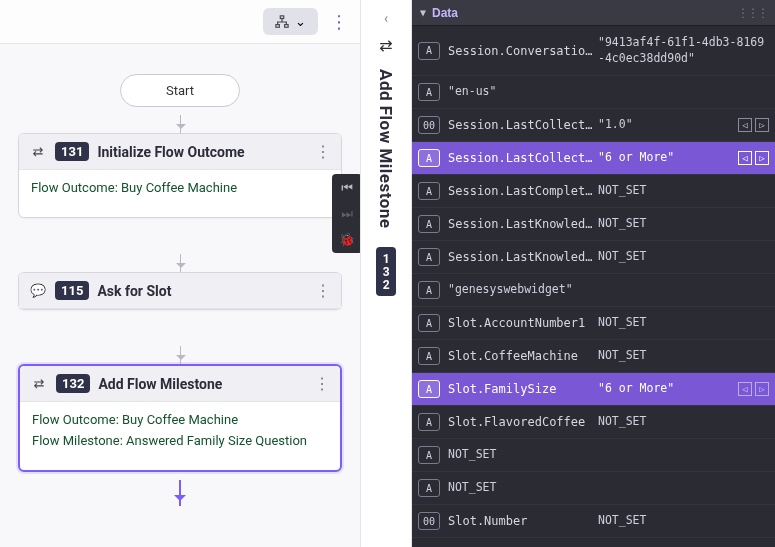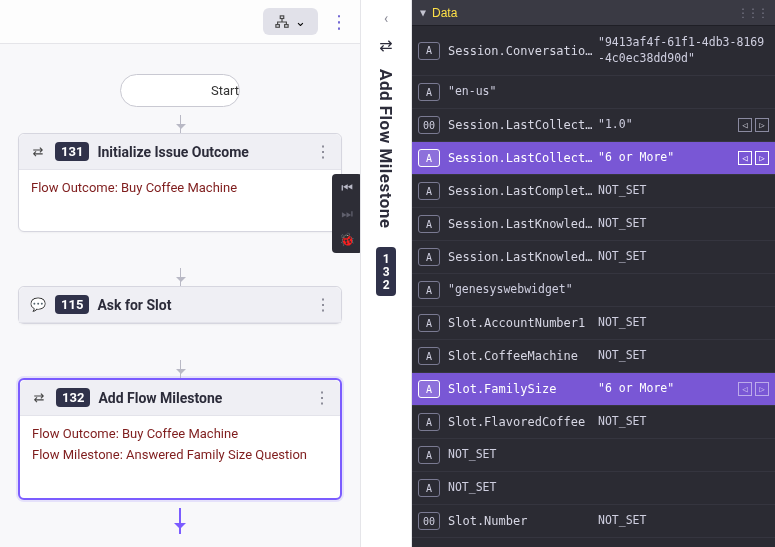--- a/index.html
+++ b/index.html
@@ -2,48 +2,48 @@
 <html><head>
 <meta charset="utf-8">
 <style>
 * { margin:0; padding:0; box-sizing:border-box; }
 body { font-family:-apple-system,BlinkMacSystemFont,"Segoe UI",Roboto,sans-serif; font-size:13px; color:#333; background:#f5f5f7; width:775px; height:547px; overflow:hidden; display:flex; }
 .left-pane { width:360px; height:100%; background:#f8f8fa; position:relative; overflow:hidden; }
 .toolbar { height:44px; display:flex; align-items:center; justify-content:flex-end; padding:0 8px; gap:8px; border-bottom:1px solid #e5e5e9; background:#fdfdfd; }
 .dropdown-btn { background:#e1e1e9; border:none; border-radius:6px; padding:6px 12px; display:flex; align-items:center; gap:6px; cursor:pointer; font-size:13px; }
 .more-btn { background:none; border:none; cursor:pointer; padding:4px; color:#6b5fd1; font-size:18px; }
 .canvas { position:relative; padding:14px 18px 0 18px; height:calc(100% - 44px); overflow:hidden; }
-.start-pill { margin:16px auto 8px auto; width:120px; border:1px solid #c9c9d2; border-radius:18px; background:#fff; text-align:right; padding:8px 0; font-size:13px; }
+.start-pill { margin:16px auto 8px auto; width:120px; border:1px solid #c9c9d2; border-radius:18px; background:#fff; text-align:center; padding:8px 0; font-size:13px; }
 .arrow-down { width:1px; height:18px; background:#b9b9c5; margin:0 auto; position:relative; }
 .arrow-down::after { content:""; position:absolute; bottom:-1px; left:-4px; border:5px solid transparent; border-top-color:#b9b9c5; }
 .card { border:1px solid #d6d6df; border-radius:6px; background:#fff; margin:0 0 8px 0; box-shadow:0 1px 2px rgba(0,0,0,0.04); }
 .card.selected { border:2px solid #7b5cff; box-shadow:0 0 0 2px rgba(123,92,255,0.15); }
 .card-head { display:flex; align-items:center; gap:8px; background:#efeff4; padding:8px 10px; border-bottom:1px solid #e3e3ea; border-radius:6px 6px 0 0; position:relative; }
 .card-head .icon { width:18px; text-align:center; color:#444; }
 .badge { background:#30324a; color:#fff; font-weight:700; font-size:13px; border-radius:4px; padding:2px 6px; }
 .card-title { font-weight:700; color:#2c2c3a; font-size:14px; }
 .card-menu { margin-left:auto; color:#7a7a88; cursor:pointer; font-size:16px; }
-.card-body { padding:10px 12px 30px 12px; font-size:13px; color:#7f1d1d; }
+.card-body { padding:10px 12px 16px 12px; font-size:13px; color:#14532d; }
 .card-body .line { margin-bottom:6px; white-space:nowrap; overflow:hidden; text-overflow:ellipsis; }
 .arrow-purple { width:2px; height:26px; background:#7b5cff; margin:0 auto; position:relative; }
 .arrow-purple::after { content:""; position:absolute; bottom:-1px; left:-5px; border:6px solid transparent; border-top-color:#7b5cff; }
 .debug-strip { position:absolute; top:130px; right:-2px; width:30px; background:#2d2d36; border-radius:4px; padding:6px 0; display:flex; flex-direction:column; align-items:center; gap:10px; }
 .debug-strip span { color:#b9b9c7; font-size:13px; }
 .debug-strip .bug { color:#d24a43; }
 
 .mid-pane { width:52px; height:100%; background:#fff; border-left:1px solid #e5e5e9; border-right:1px solid #e5e5e9; display:flex; flex-direction:column; align-items:center; padding-top:10px; gap:10px; }
 .mid-pane .collapse { color:#8a8a97; font-size:14px; cursor:pointer; }
 .mid-pane .shuffle { color:#2c2c3a; font-size:16px; }
 .vert-title { writing-mode:vertical-rl; text-orientation:mixed; font-weight:700; font-size:17px; color:#2c2c3a; margin-top:4px; letter-spacing:0.5px; }
 .vert-badge { background:#30324a; color:#fff; font-weight:700; font-size:12px; border-radius:4px; padding:5px 3px; margin-top:8px; writing-mode:vertical-rl; text-orientation:upright; letter-spacing:-1px; }
 
 .right-pane { flex:1; height:100%; background:#2b2b33; color:#ddd; display:flex; flex-direction:column; font-family:"SFMono-Regular",Consolas,monospace; font-size:12px; }
 .data-header { height:26px; background:#3a3a44; display:flex; align-items:center; padding:0 8px; gap:6px; border-bottom:1px solid #1f1f26; }
 .data-header .tri { color:#c4c4d0; font-size:10px; }
-.data-header .lbl { color:#fde047; font-size:12px; font-weight:400; font-family:-apple-system,sans-serif; }
+.data-header .lbl { color:#c4b5fd; font-size:12px; font-weight:700; font-family:-apple-system,sans-serif; }
 .data-header .grip { margin-left:auto; color:#7a7a88; letter-spacing:-2px; font-size:12px; }
 .data-list { flex:1; overflow:hidden; }
 .data-row { display:flex; align-items:center; height:33px; border-bottom:1px solid #35353f; padding:0 6px; }
 .data-row.tall { height:50px; }
 .data-row.hl { background:#7957d5; }
 .data-row.hl2 { background:#7957d5; }
 .type-badge { width:22px; height:18px; border:1px solid #7a7a92; border-radius:3px; font-size:10px; display:flex; align-items:center; justify-content:center; color:#cfcfe0; margin-right:8px; flex-shrink:0; }
 .data-row.hl .type-badge, .data-row.hl2 .type-badge { border-color:#fff; color:#fff; background:rgba(255,255,255,0.15); }
 .var-name { flex:0 0 150px; white-space:nowrap; overflow:hidden; text-overflow:ellipsis; color:#d7d7e4; }
 .data-row.hl .var-name, .data-row.hl2 .var-name { color:#fff; }
@@ -71,21 +71,21 @@
     <button class="more-btn">⋮</button>
   </div>
   <div class="canvas">
     <div class="start-pill">Start</div>
     <div class="arrow-down"></div>
     <div id="cards-mount">
         <div class="card">
           <div class="card-head">
             <span class="icon">⇄</span>
     <span class="badge">131</span>
-    <span class="card-title">Initialize Issue Outcome</span>
+    <span class="card-title">Initialize Flow Outcome</span>
     <span class="card-menu">⋮</span>
           </div>
           <div class="card-body">
             <div class="line">Flow Outcome: Buy Coffee Machine</div>
           </div>
         </div>
         <div style="height: 28px;"></div>
         <div class="arrow-down"></div>
         <div class="card">
           <div class="card-head">

